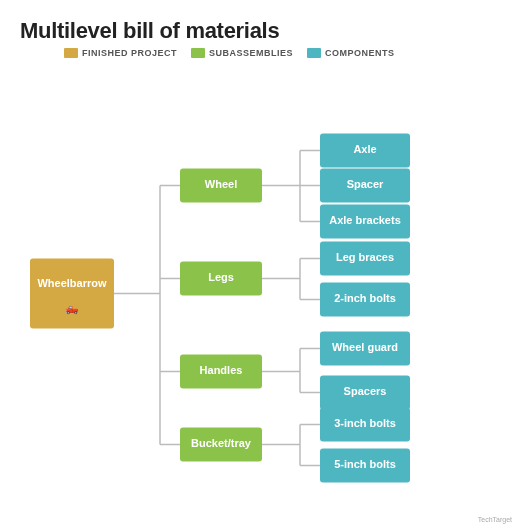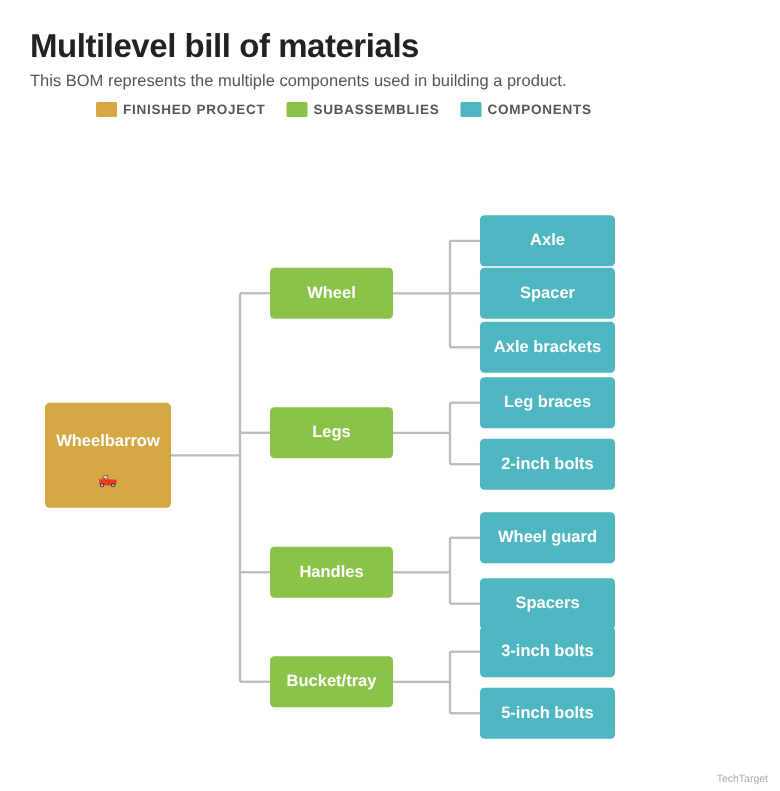--- a/index.html
+++ b/index.html
@@ -101,21 +101,20 @@
       font-size: 7px;
       color: #aaa;
       text-align: right;
     }
   </style>
 </head>
 <body>
 
 <div class="page">
   <div class="title">Multilevel bill of materials</div>
-  <div class="subtitle">This BOM represents the multiple components used in building a product.</div>
 
   <div class="legend">
     <div class="legend-item">
       <div class="legend-swatch" style="background:#d4a843;"></div>
       <span>FINISHED PROJECT</span>
     </div>
     <div class="legend-item">
       <div class="legend-swatch" style="background:#8bc34a;"></div>
       <span>SUBASSEMBLIES</span>
     </div>

